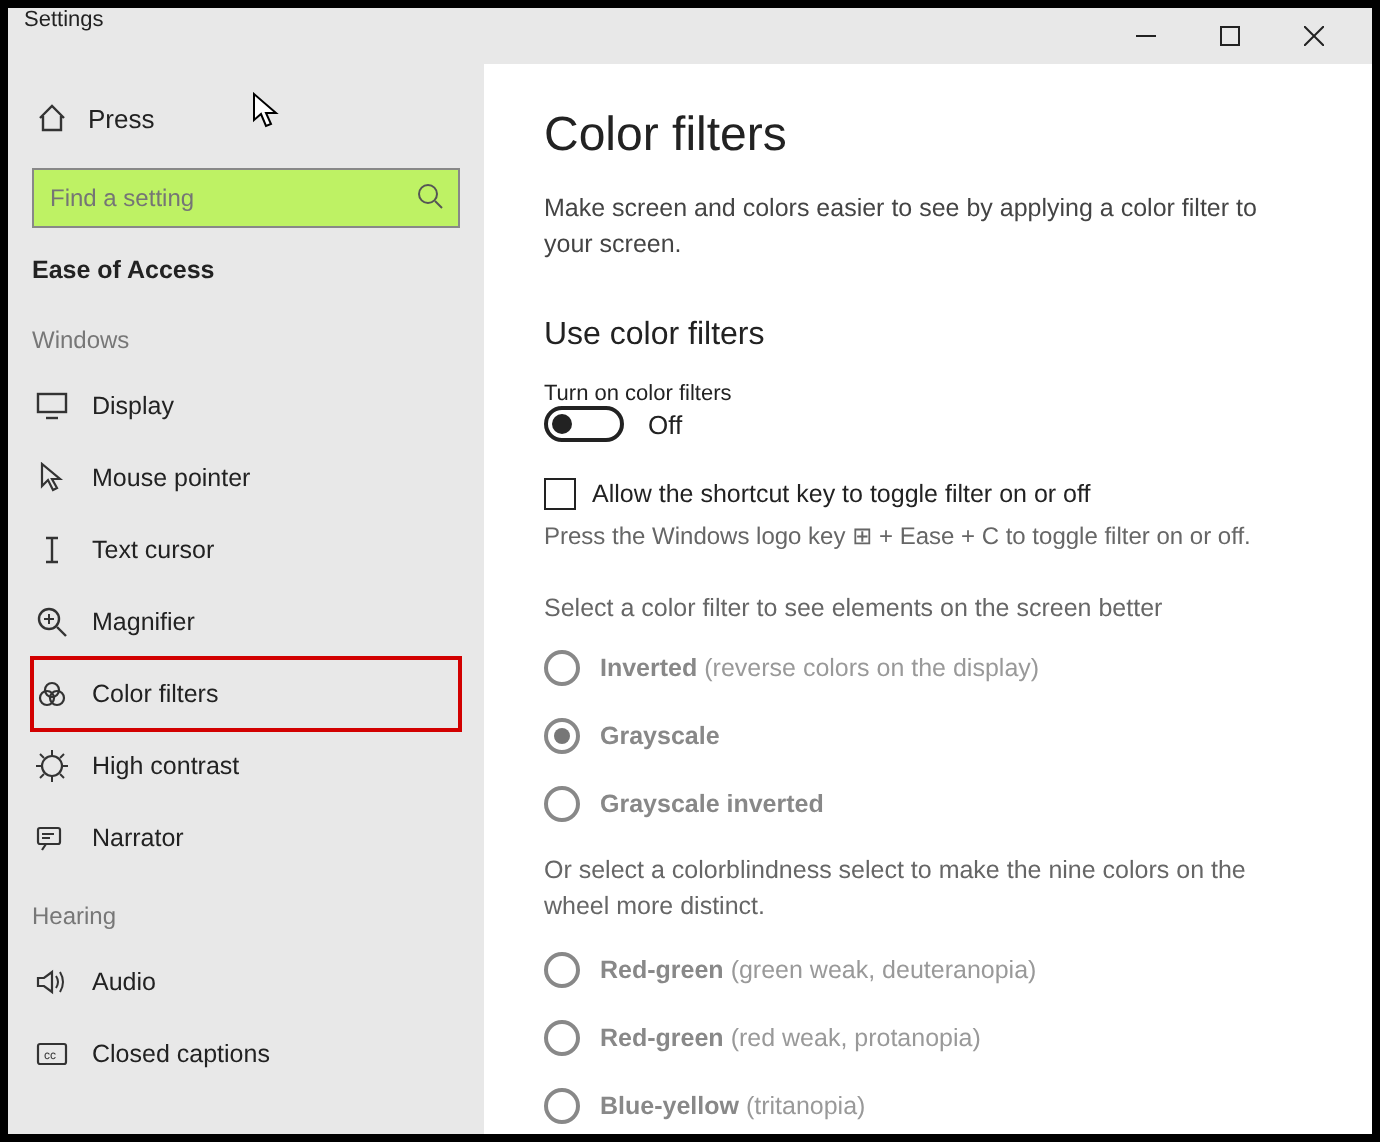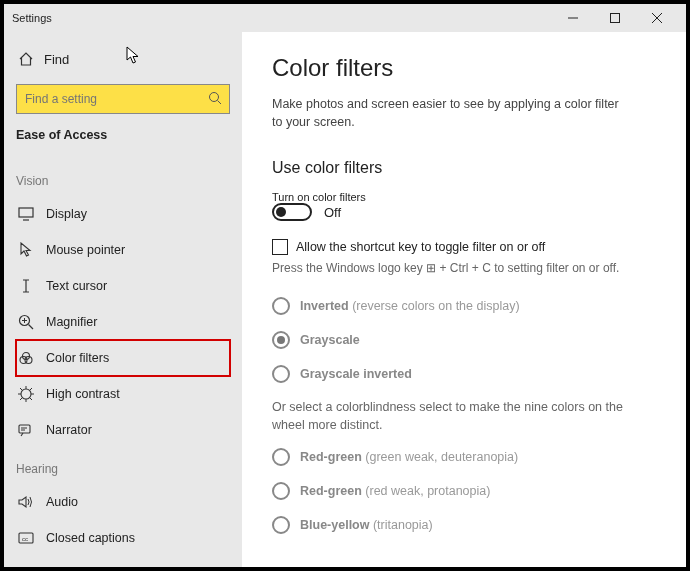--- a/index.html
+++ b/index.html
@@ -1,27 +1,27 @@
 <!DOCTYPE html>
 <html><head>
 <meta charset="utf-8">
 <style>
 * { box-sizing: border-box; margin: 0; padding: 0; }
 html, body { width: 690px; height: 571px; font-family: "Segoe UI", Arial, sans-serif; font-size: 13px; color: #222; background: #000; overflow: hidden; }
 .window { position: absolute; top: 4px; left: 4px; right: 4px; bottom: 4px; background: #fff; display: flex; flex-direction: column; }
-.titlebar { height: 28px; display: flex; align-items: center; padding: 0 8px; background: #e8e8e8; font-size: 11px; color: #222; }
+.titlebar { height: 28px; display: flex; padding: 0 8px; background: #e8e8e8; font-size: 11px; color: #222; }
 .titlebar .title { flex: 1; }
 .titlebar .btn { width: 42px; height: 28px; display: flex; align-items: center; justify-content: center; cursor: pointer; }
 .body { flex: 1; display: flex; overflow: hidden; }
 .sidebar { width: 238px; background: #e8e8e8; padding: 10px 12px 0 12px; display: flex; flex-direction: column; overflow: hidden; }
 .home-row { display: flex; align-items: center; height: 34px; gap: 10px; cursor: pointer; padding-left: 2px; margin-bottom: 8px; }
 .search { position: relative; height: 30px; margin-bottom: 14px; }
-.search input { width: 100%; height: 30px; border: 1px solid #888; background: #fde047; padding: 0 30px 0 8px; font-size: 12px; color: #444; outline: none; }
+.search input { width: 100%; height: 30px; border: 1px solid #888; background: #bef264; padding: 0 30px 0 8px; font-size: 12px; color: #444; outline: none; }
 .search .sicon { position: absolute; right: 8px; top: 7px; }
-.cat-title { font-weight: 600; font-size: 12.5px; margin-bottom: 18px; }
+.cat-title { font-weight: 600; font-size: 12.5px; margin-bottom: 7px; }
 .group-label { font-size: 12px; color: #777; margin-top: 14px; margin-bottom: 8px; }
 .nav-item { display: flex; align-items: center; height: 36px; gap: 12px; cursor: pointer; padding-left: 2px; font-size: 12.5px; color: #222; text-align: center; }
 .nav-item.selected { outline: 2px solid #d20000; outline-offset: -1px; }
 .nav-icon { width: 16px; display: flex; justify-content: center; }
 .content { flex: 1; padding: 22px 30px 0 30px; overflow: hidden; color: #222; }
 .content h1 { font-size: 24px; font-weight: 400; margin-bottom: 14px; }
 .desc { font-size: 12.5px; color: #444; margin-bottom: 28px; max-width: 360px; line-height: 1.4; }
 .content h2 { font-size: 16px; font-weight: 400; margin-bottom: 14px; }
 .label { font-size: 11px; }
 .toggle-row { display: flex; align-items: center; gap: 12px; margin-bottom: 18px; }
@@ -65,34 +65,34 @@
   </div>
 
   <div class="body">
     <div class="sidebar">
       <div class="home-row">
         <span class="nav-icon">
             <svg width="16" height="16" viewBox="0 0 16 16">
               <path d="M2 8 L8 2 L14 8 M3.5 7 V14 H12.5 V7" fill="none" stroke="#333" stroke-width="1.2"></path>
             </svg>
           </span>
-        <span>Find</span>
+        <span>Press</span>
       </div>
       <div class="search">
         <input type="text" placeholder="Find a setting" style="">
         <span class="sicon">
             <svg width="14" height="14" viewBox="0 0 14 14">
               <circle cx="6" cy="6" r="4.5" fill="none" stroke="#555" stroke-width="1"></circle>
               <line x1="9.5" y1="9.5" x2="13" y2="13" stroke="#555" stroke-width="1"></line>
             </svg>
           </span>
       </div>
       <div class="cat-title">Ease of Access</div>
 
-      <div class="group-label">Vision</div>
+      <div class="group-label">Windows</div>
 
       <div class="nav-item">
         <span class="nav-icon">
             <svg width="16" height="14" viewBox="0 0 16 14">
               <rect x="1" y="1" width="14" height="9" fill="none" stroke="#333" stroke-width="1.2"></rect>
               <line x1="5" y1="13" x2="11" y2="13" stroke="#333" stroke-width="1.2"></line>
             </svg>
           </span>
         <span>Display</span>
       </div>
@@ -179,36 +179,37 @@
               <rect x="1" y="1" width="14" height="10" rx="1" fill="none" stroke="#333" stroke-width="1.1"></rect>
               <text x="4" y="8.5" font-size="6" fill="#333">cc</text>
             </svg>
           </span>
         <span>Closed captions</span>
       </div>
     </div>
 
     <div class="content">
       <h1>Color filters</h1>
-      <p class="desc">Make photos and screen easier to see by applying a color filter to your screen.</p>
+      <p class="desc">Make screen and colors easier to see by applying a color filter to your screen.</p>
       <h2>Use color filters</h2>
       <div class="label">Turn on color filters</div>
       <div class="toggle-row">
         <div class="toggle">
             <div class="knob"></div>
           </div>
         <span>Off</span>
       </div>
       <div class="check-row">
         <div class="checkbox"></div>
         <span>Allow the shortcut key to toggle filter on or off</span>
       </div>
       <p class="hint">
-        <span>Press the Windows logo key </span><span>⊞</span><span> + Ctrl + C to setting filter on or off.</span>
+        <span>Press the Windows logo key </span><span>⊞</span><span> + Ease + C to toggle filter on or off.</span>
       </p>
+      <div class="sect-label">Select a color filter to see elements on the screen better</div>
 
       <div class="radio-row">
         <div class="radio"></div>
         <span><span class="rname">Inverted</span> <span class="rpar">(reverse colors on the display)</span></span>
       </div>
       <div class="radio-row">
         <div class="radio sel"></div>
         <span><span class="rname">Grayscale</span></span>
       </div>
       <div class="radio-row">

